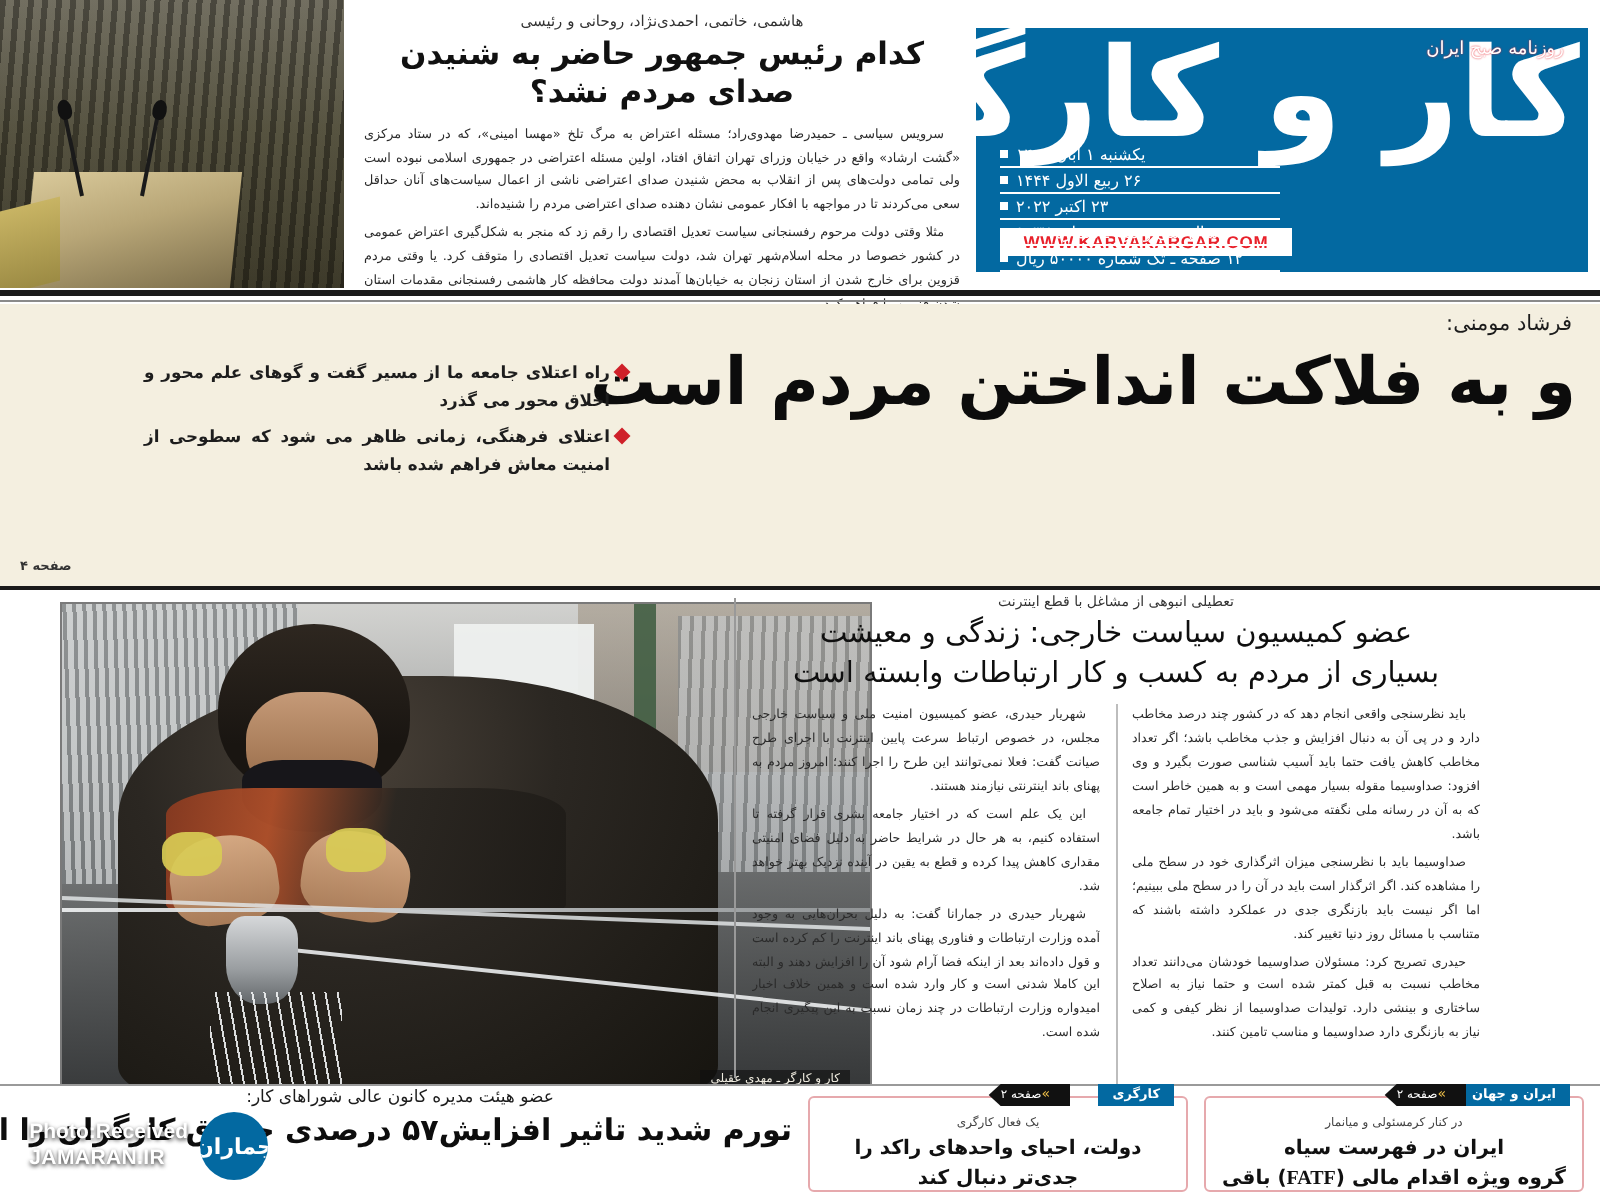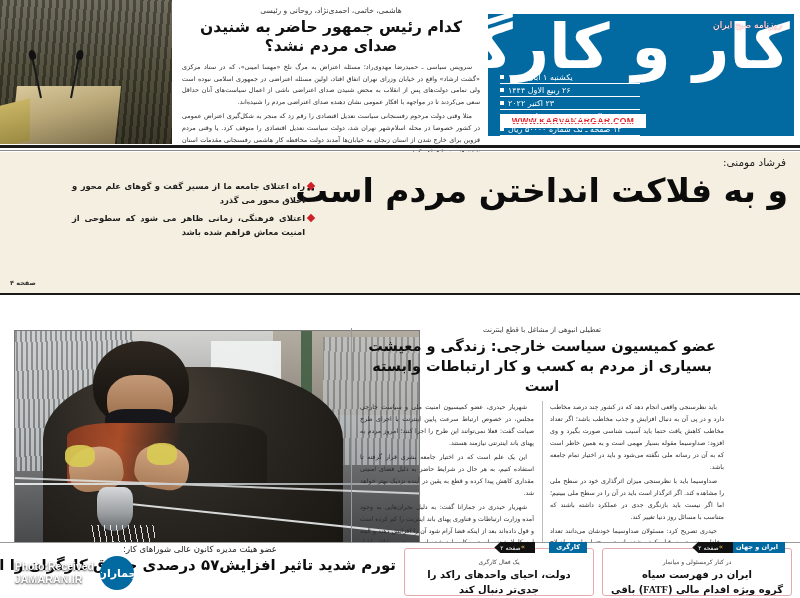--- a/index.html
+++ b/index.html
@@ -258,22 +258,22 @@
     position: absolute;
     bottom: 6px; left: 10px;
     font-size: 6.5px;
     font-weight: bold;
     color: #333;
   }
 
   
   .mid {
     position: absolute;
-    top: 297px; left: 0;
-    width: 734px; height: 245px; margin-top: 29px;
+    top: 297px; left: 16px;
+    width: 734px; height: 245px;
   }
 
   
   .worker-photo {
     position: absolute;
     top: 4px; left: 14px;
     width: 406px; height: 248px;
     background: linear-gradient(160deg,#b9bcbd 0%, #8e9194 22%, #5e6164 50%, #343638 100%);
     border: 1px solid #7a7a7a;
     overflow: hidden;
@@ -415,21 +415,21 @@
     width: 364px; height: 245px;
   }
   .mid-kicker {
     font-size: 7px;
     color: #333;
     text-align: center;
     margin-bottom: 2px;
   }
   .mid-headline {
     font-size: 14.5px;
-    font-weight: bold;
+    font-weight: normal;
     color: #0f0f0f;
     text-align: center;
     line-height: 1.38;
     letter-spacing: -0.4px;
     margin-bottom: 5px;
   }
   .mid-cols {
     display: flex;
     flex-direction: row;
     gap: 8px;

